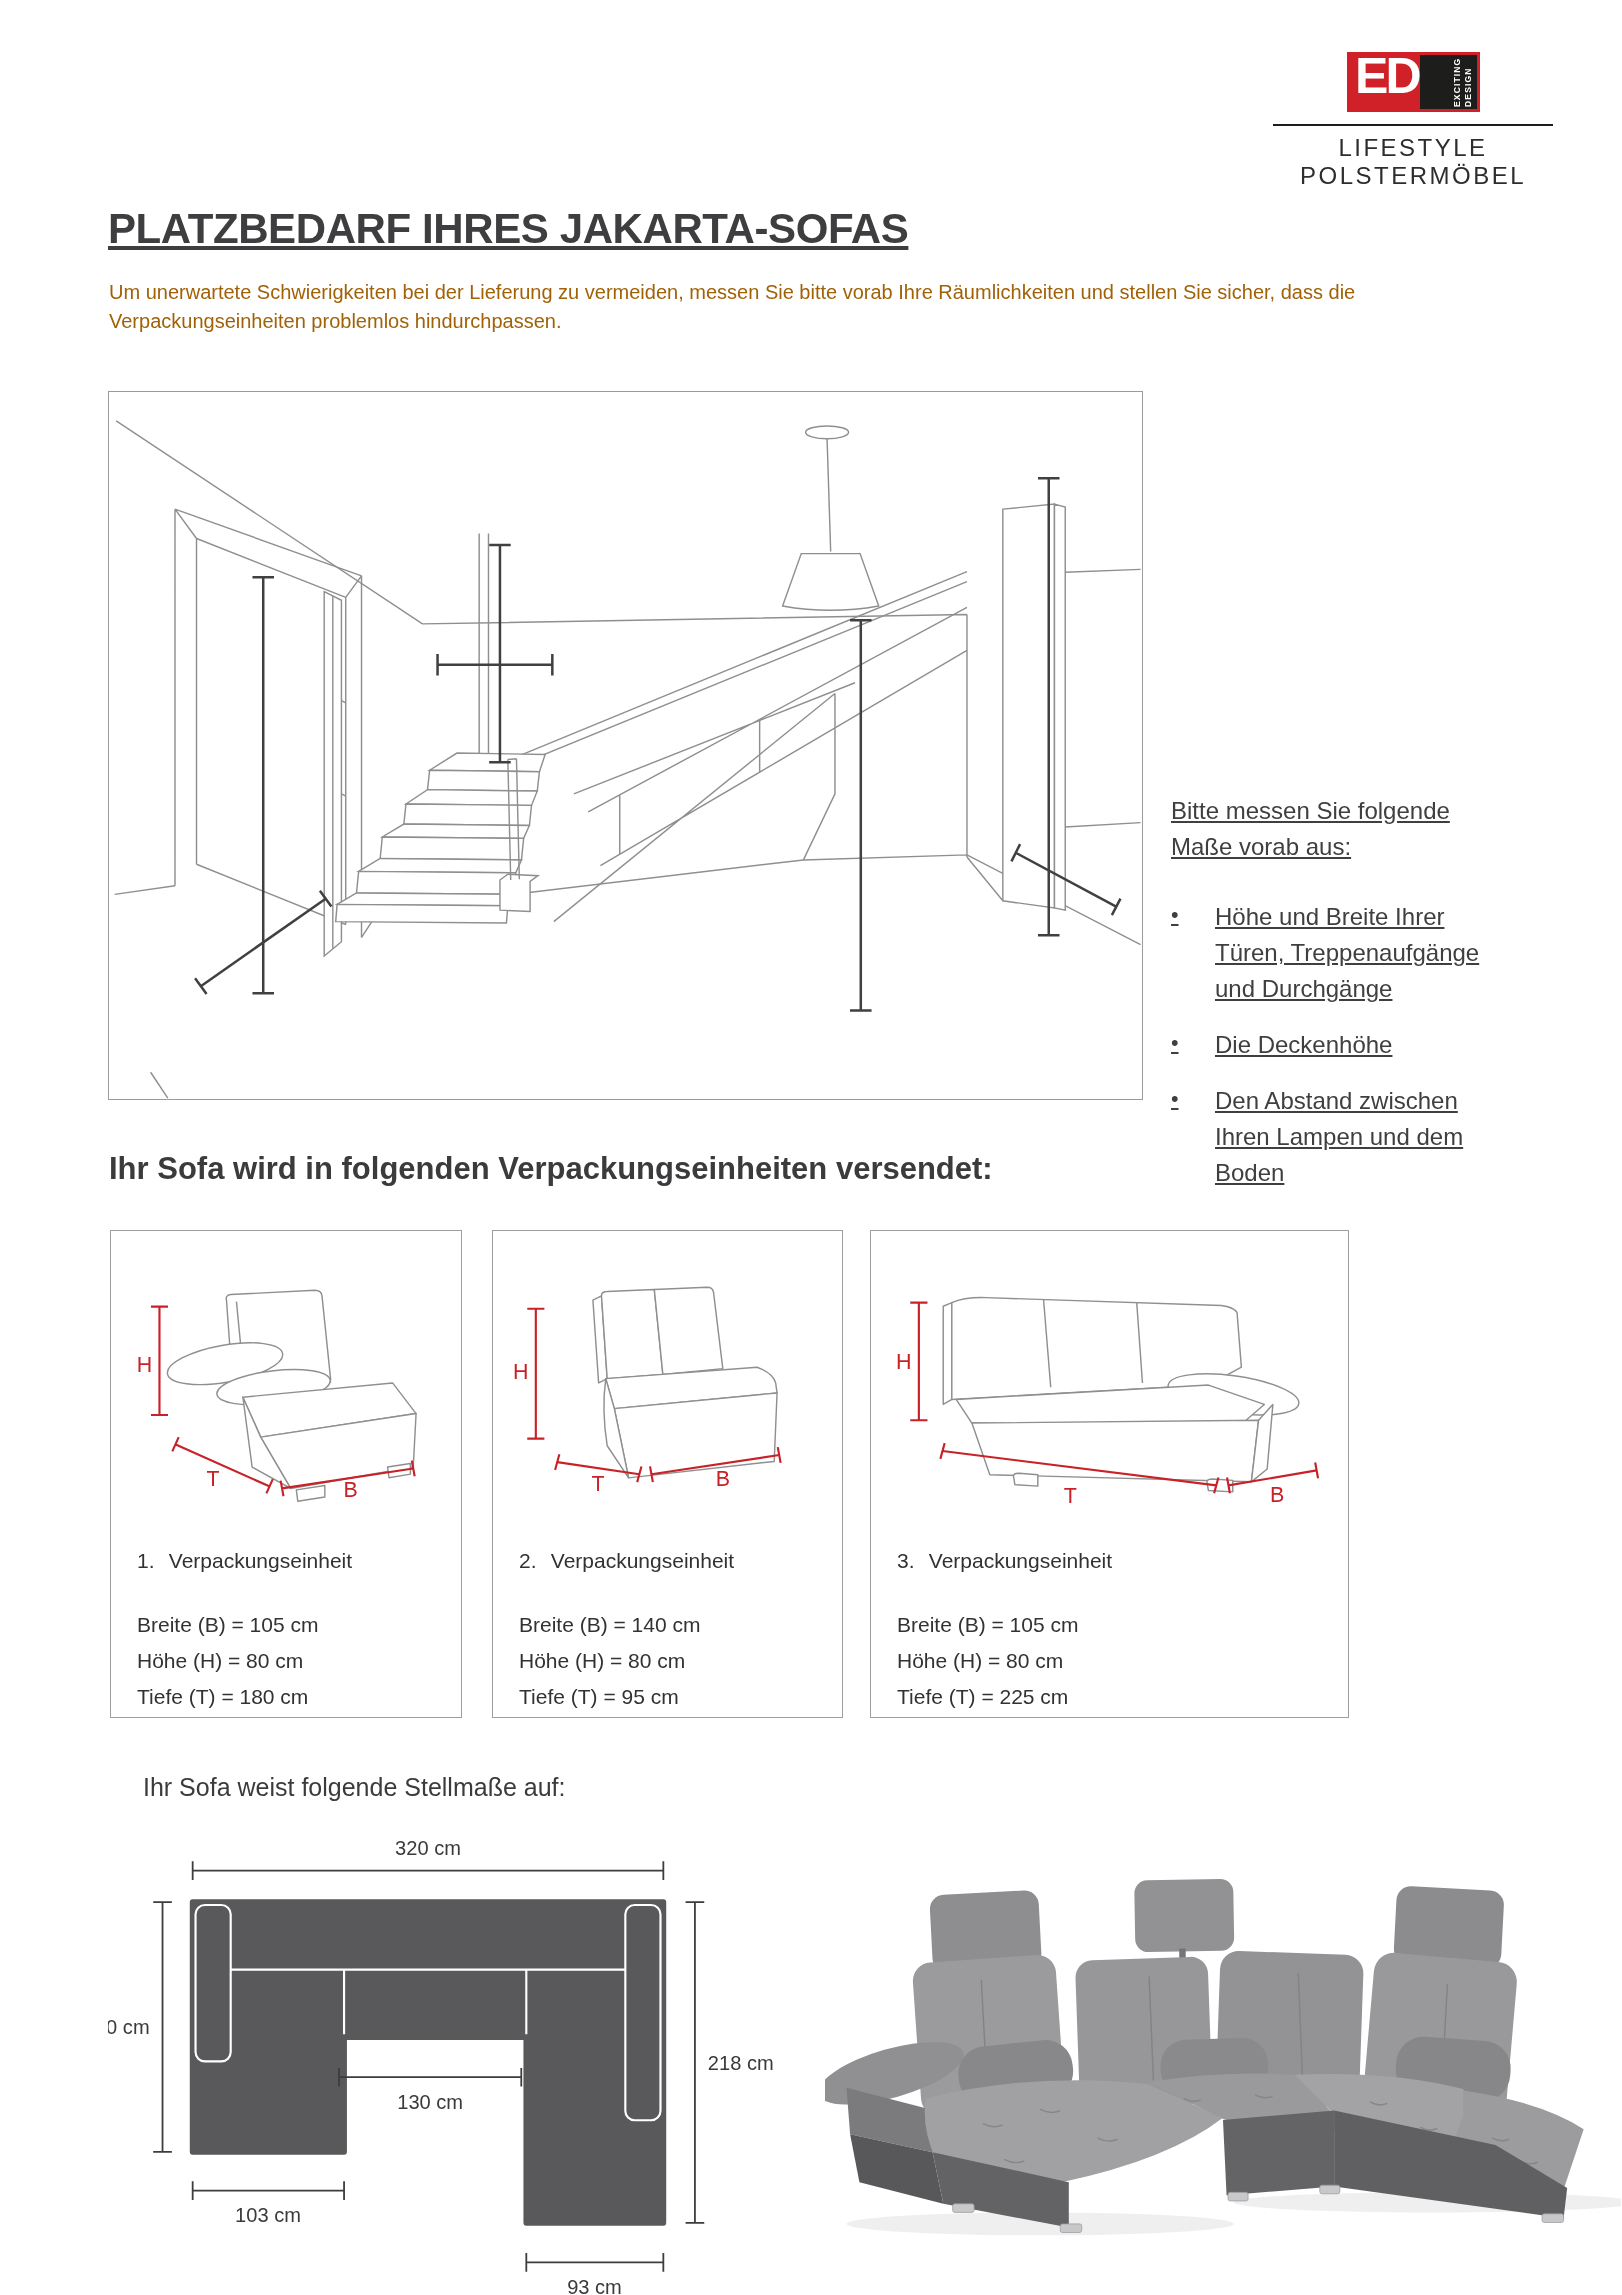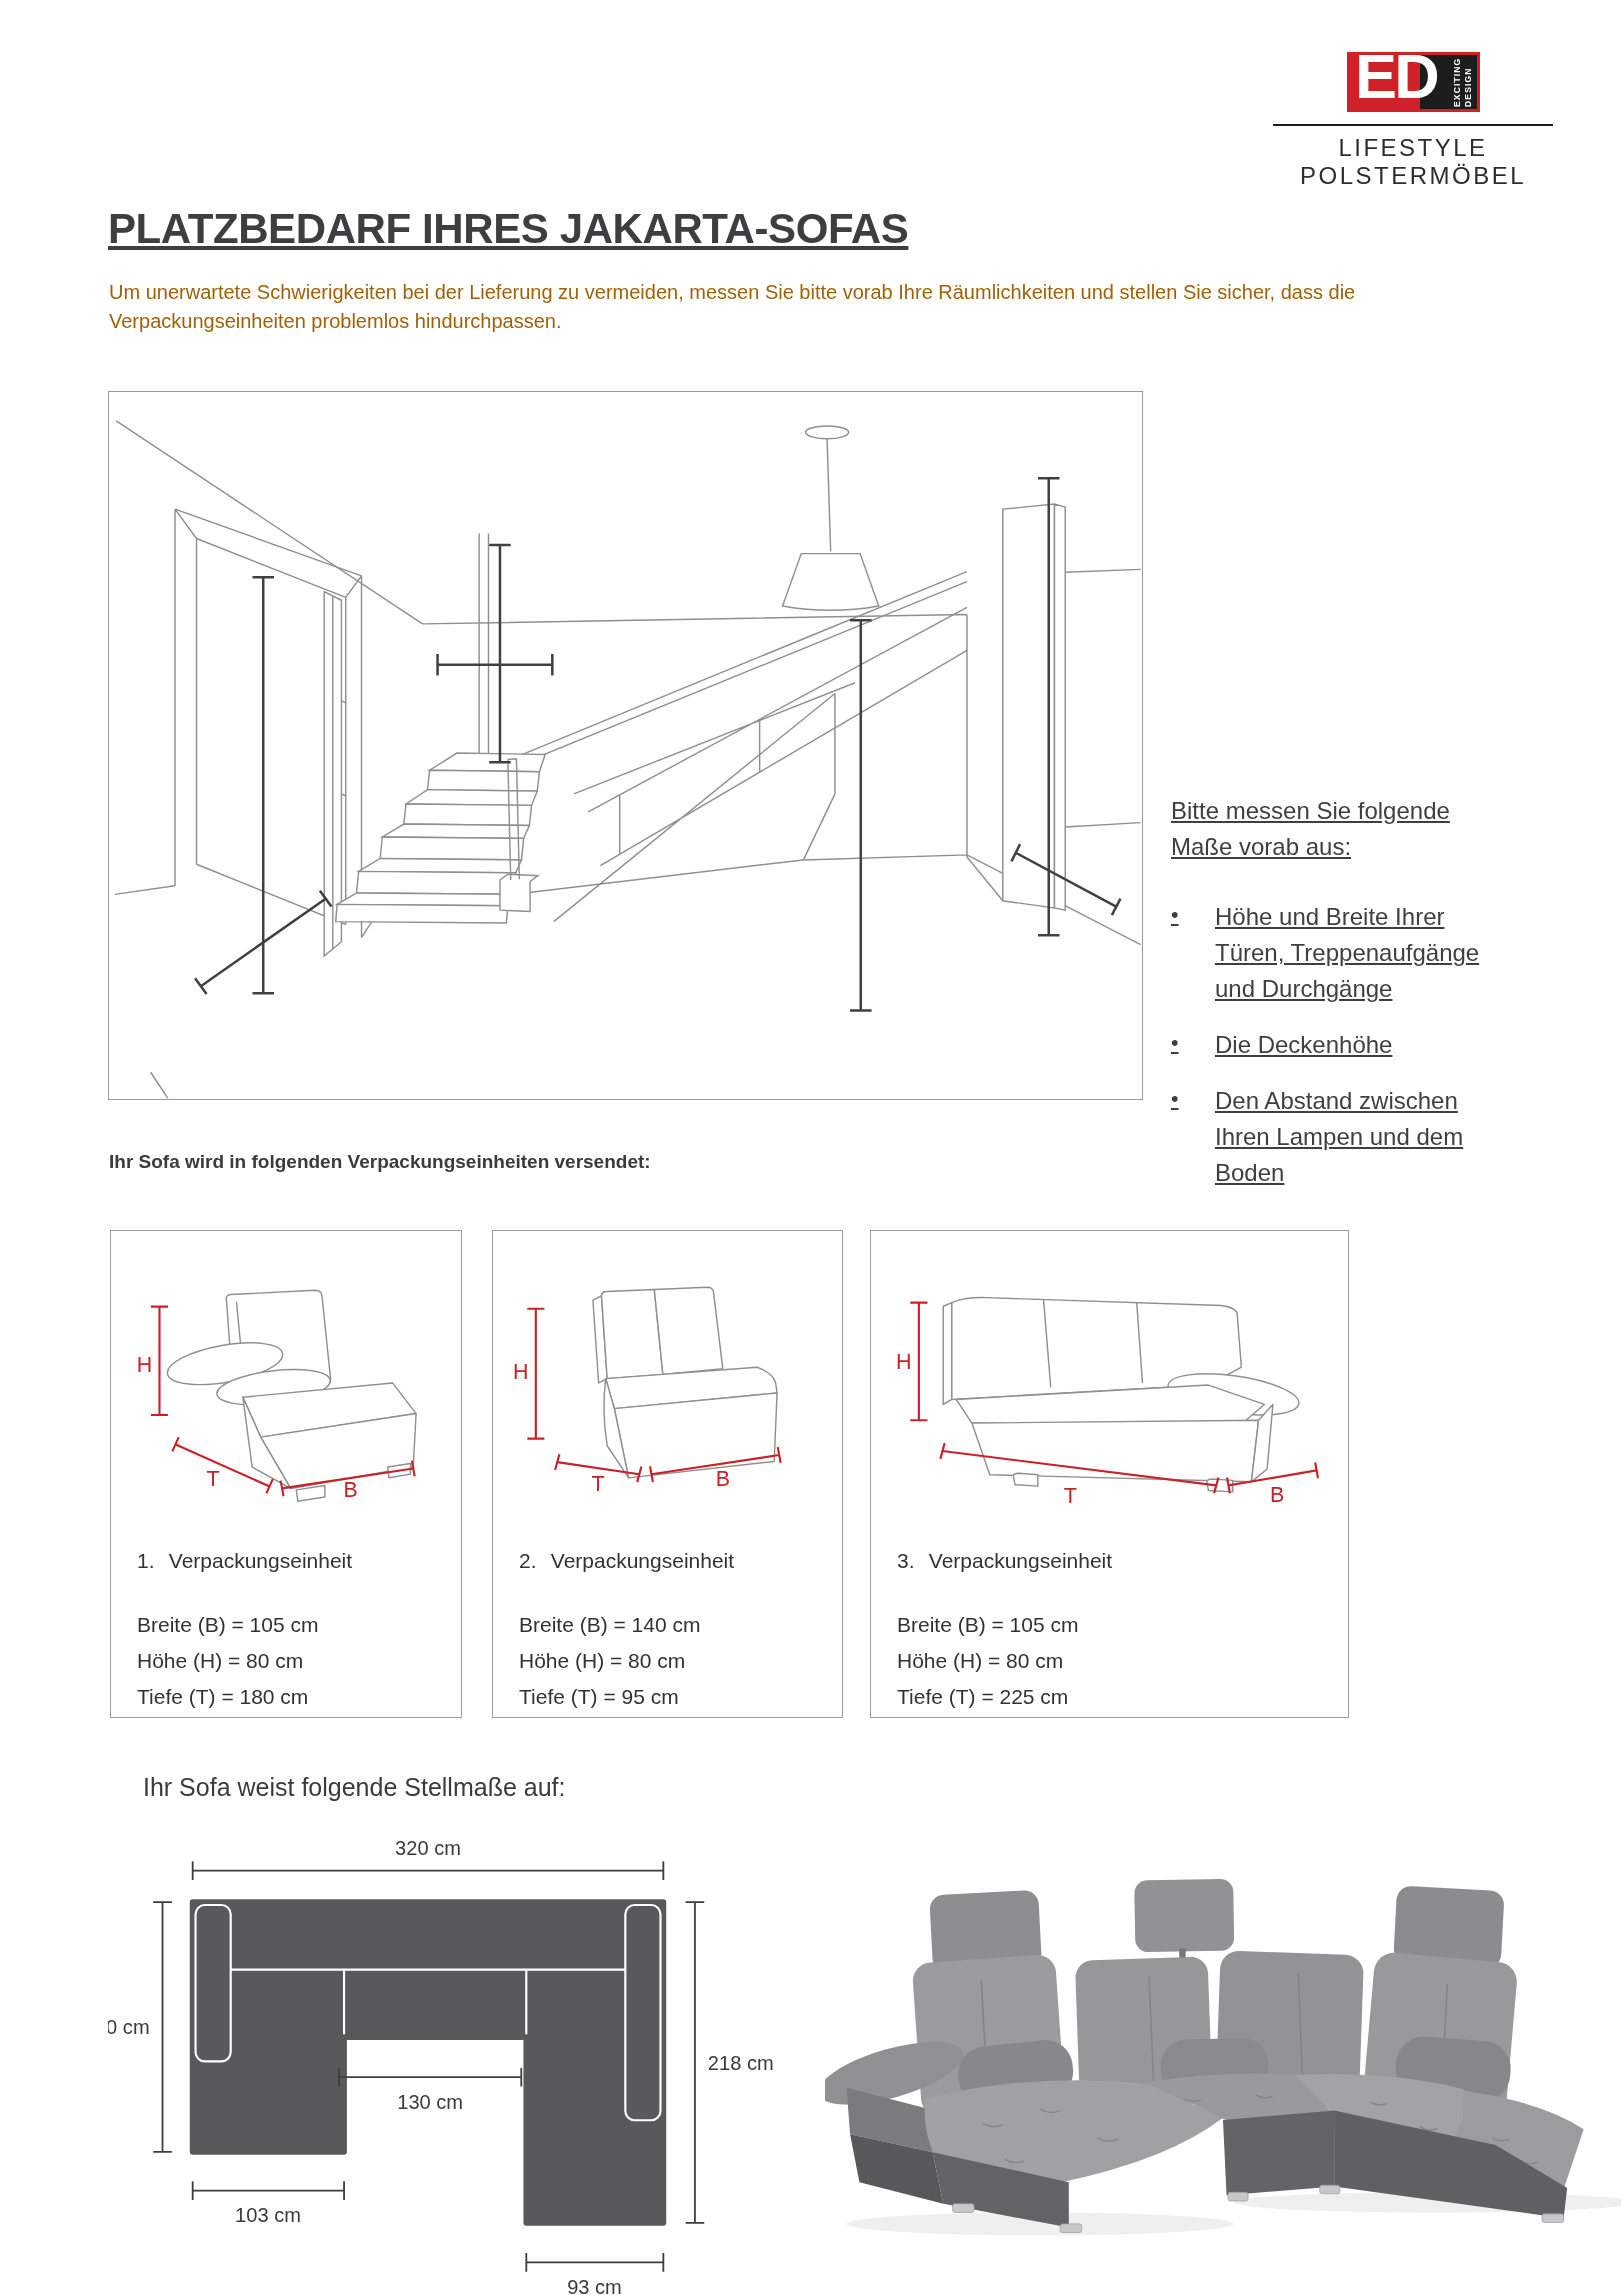--- a/index.html
+++ b/index.html
@@ -4,40 +4,40 @@
 <style>
   * { margin:0; padding:0; box-sizing:border-box; }
   html,body { background:#ffffff; }
   body { font-family:"Liberation Sans", sans-serif; color:#3f3f41; }
   #page { position:relative; width:1623px; height:2295px; background:#fff; overflow:hidden; }
 
   
   .logo-wrap { position:absolute; left:1273px; top:52px; width:280px; }
   .logo-box { position:relative; width:133px; height:60px; background:#cf2127; margin:0 auto; }
   .logo-black { position:absolute; right:2.9px; top:2.9px; bottom:2.9px; width:57px; background:#1d1d1b; }
-  .logo-ed { position:absolute; left:8.6px; top:-5.7px; font-size:63px; font-weight:700; color:#ffffff; letter-spacing:-2.9px; line-height:60px; }
+  .logo-ed { position:absolute; left:8.6px; top:-5.7px; font-size:50px; font-weight:700; color:#ffffff; letter-spacing:-2.9px; line-height:60px; }
   .logo-vert { position:absolute; right:5.7px; top:5px; height:50px; display:flex; flex-direction:row; gap:0.7px; }
   .logo-vert span { writing-mode:vertical-rl; transform:rotate(180deg); color:#fff; font-size:8.6px; font-weight:700; letter-spacing:1.1px; line-height:1.15; }
   .logo-rule { margin-top:11.5px; height:2.2px; background:#1d1d1b; }
   .logo-tagline { margin-top:8.6px; text-align:center; font-size:24px; letter-spacing:2.5px; word-spacing:10px; color:#2d2d2d; }
 
   
   .page-title { position:absolute; left:108px; top:205px; font-size:42px; font-weight:700; letter-spacing:-0.4px; color:#3e3e40;text-decoration:underline; }
   .intro { position:absolute; left:109px; top:278px; width:1306px; font-size:20px; line-height:1.47; color:#a16207; }
 
   .room-fig { position:absolute; left:108px; top:391px; width:1035px; height:709px; border:1.4px solid #9b9b9b; background:#fff; }
   .room-fig svg { display:block; width:100%; height:100%; }
 
   .notes { position:absolute; left:1171px; top:793px; width:362px; font-size:24px; line-height:1.5; color:#3f3f3f;text-decoration:underline; }
   .notes-intro { width:308px; margin-bottom:34px; }
   .note-item { display:flex; margin-bottom:20px; }
   .note-bullet { width:44px; flex:none; font-size:21.5px; color:#3f3f3f; }
   .note-text { width:287px; }
 
-  .pack-heading { position:absolute; left:109px; top:1151px; font-size:19px; font-weight:700; color:#3b3b3d; }
+  .pack-heading { position:absolute; left:109px; top:1151px; font-size:31px; font-weight:700; color:#3b3b3d; }
 
   .unit-box { position:absolute; top:1230px; height:488px; border:1.4px solid #9e9e9e; background:#fff; }
   #unit1 { left:110px; width:352px; }
   #unit2 { left:492px; width:351px; }
   #unit3 { left:870px; width:479px; }
   .unit-art { display:block; width:100%; height:301px; }
   .unit-title { margin:17px 0 0 26px; font-size:21px; color:#323232; }
   .unit-title .idx { margin-right:14.3px; }
   .unit-dims { margin:34px 0 0 26px; font-size:21px; line-height:1.72; color:#323232; }
 

